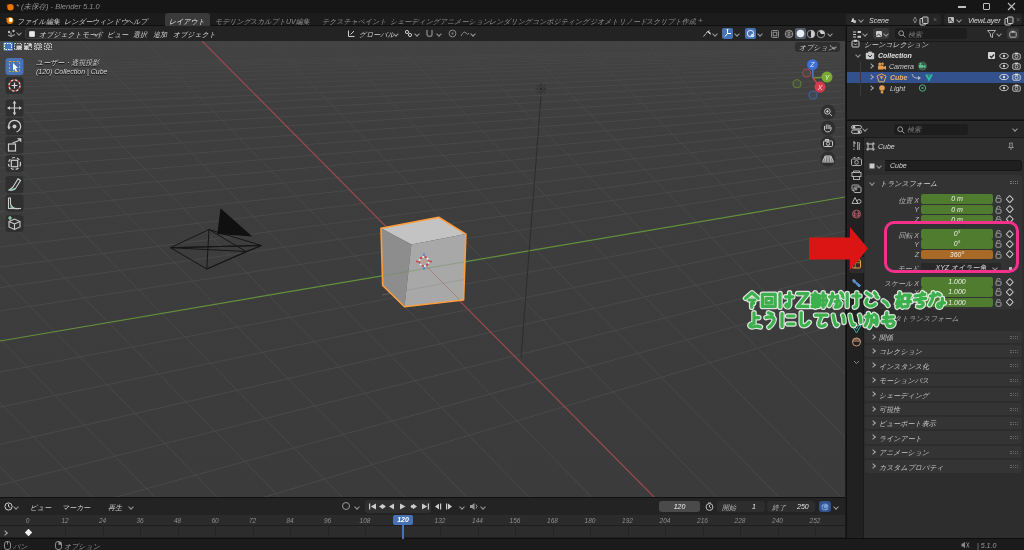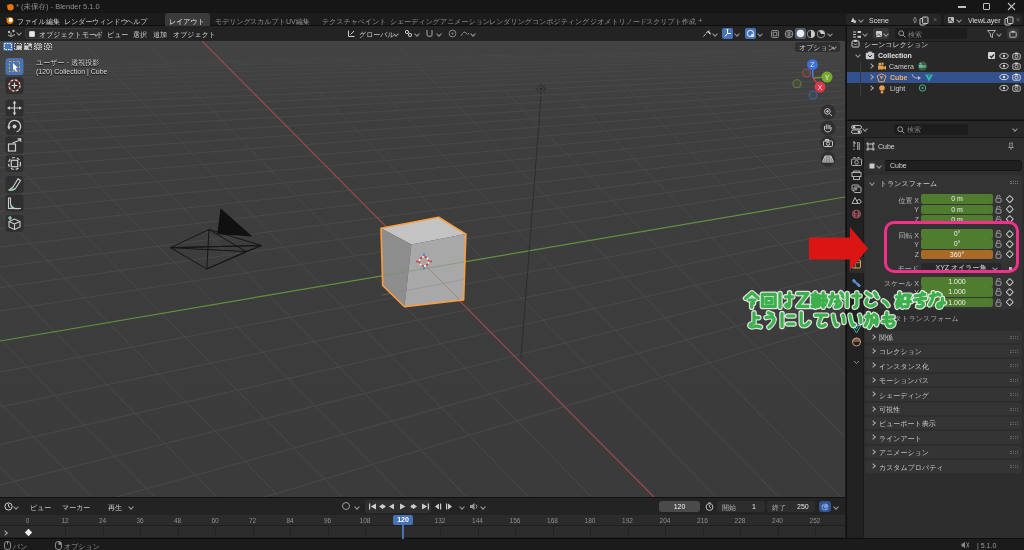--- a/index.html
+++ b/index.html
@@ -1,18 +1,18 @@
 <!DOCTYPE html>
 <html><head><meta charset="utf-8">
 <style>
 html,body{margin:0;padding:0;width:1024px;height:550px;overflow:hidden;background:#1b1b1b;
 font-family:"Liberation Sans",sans-serif;-webkit-font-smoothing:antialiased;}
 *{box-sizing:border-box;}
 .abs{position:absolute !important;}
-#stage{position:relative;width:932px;height:550px;}
+#stage{position:relative;width:932px;height:550px;font-style:italic;}
 .t7{font-size:7px;color:#c8c8c8;}
 .chevd{display:inline-block;width:5px;height:5px;position:relative;}
 .chevd:before{content:"";position:absolute;left:0;top:0;width:3px;height:3px;border-right:1px solid #999;border-bottom:1px solid #999;transform:rotate(45deg);}
 .chevr{display:inline-block;width:4px;height:6px;position:relative;}
 .chevr:before{content:"";position:absolute;left:0;top:1px;width:3px;height:3px;border-right:1px solid #aaa;border-bottom:1px solid #aaa;transform:rotate(-45deg);}
 </style></head>
 <body>
 <div id="stage">
 
 <div class="abs" id="titlebar" style="left:0;top:0;width:1024px;height:13px;background:#161616;">

